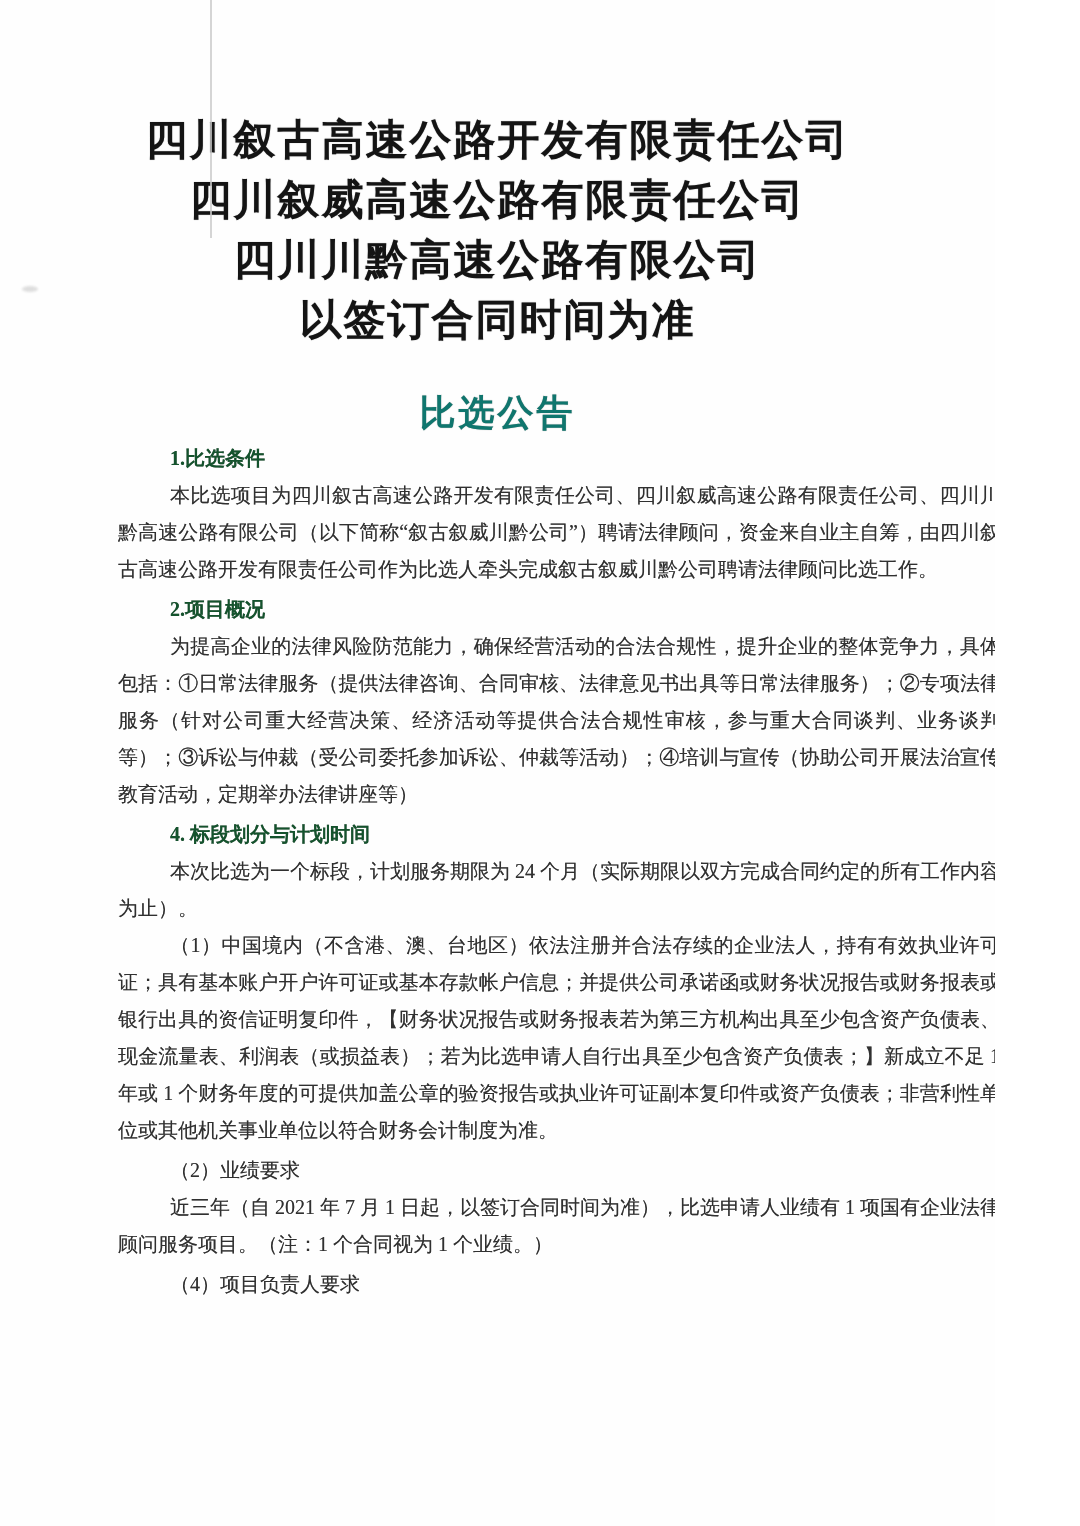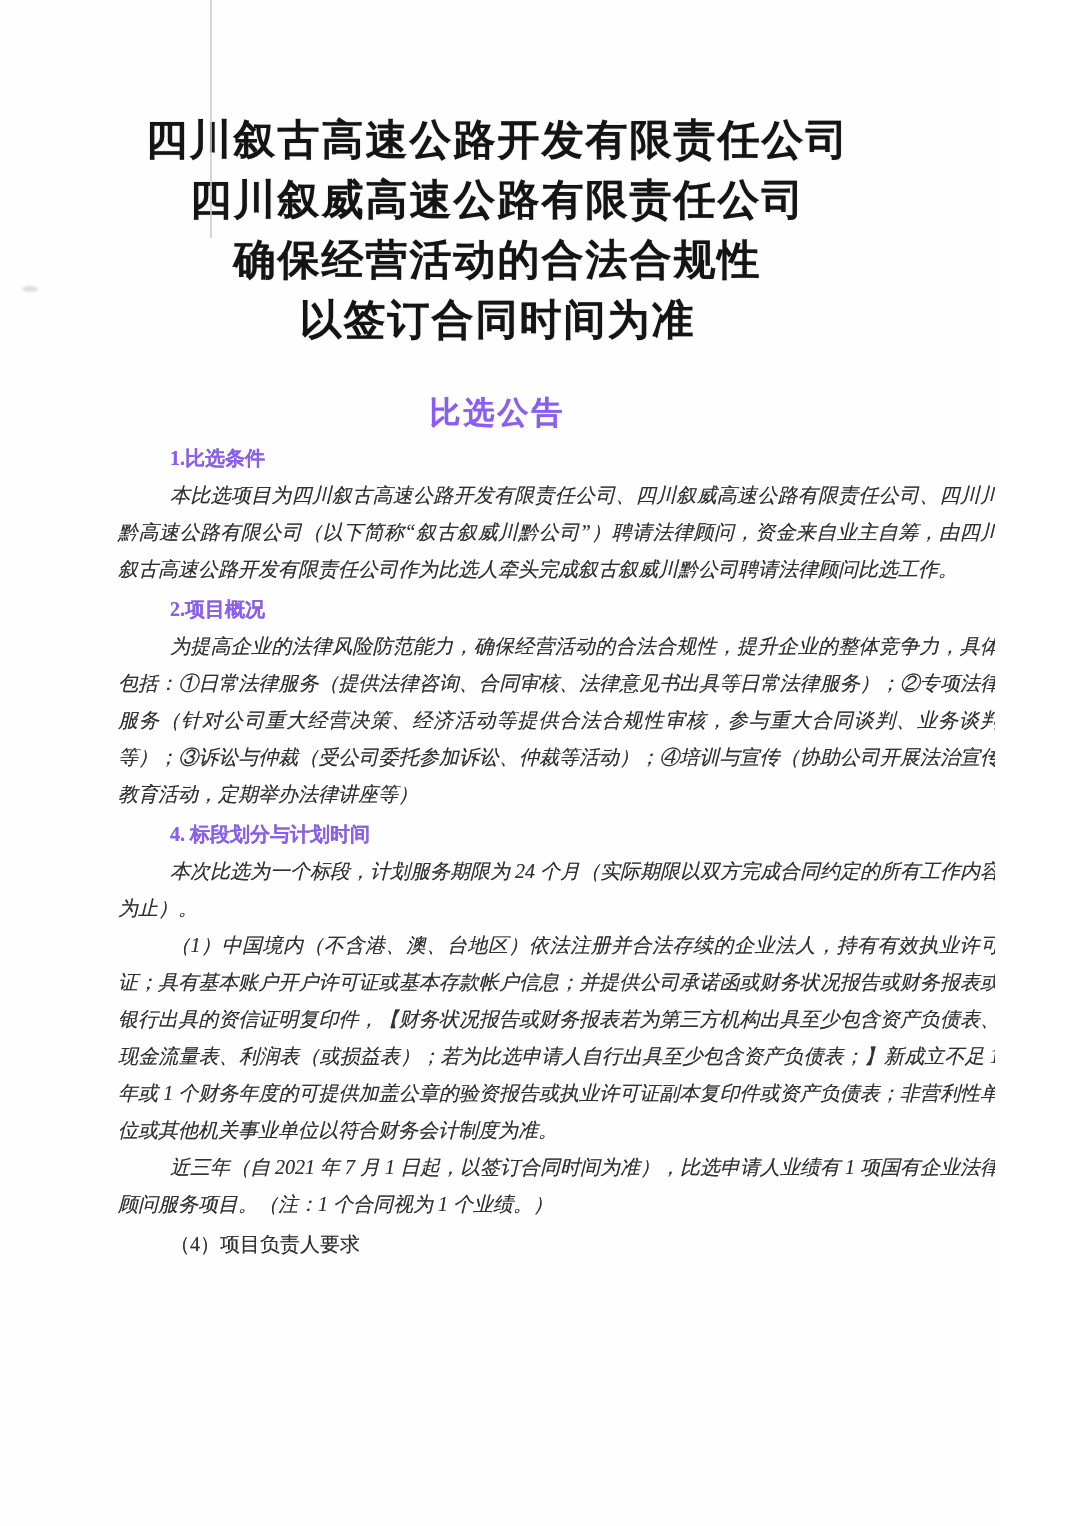--- a/index.html
+++ b/index.html
@@ -30,53 +30,52 @@
   .title-line{
     text-align:center;
     font-size:42px;line-height:60px;
     font-weight:bold;color:#141414;
     letter-spacing:2px;
     text-shadow:0 0 1px rgba(0,0,0,.45);
   }
   .notice-heading{
     margin:42px 0 0 0;
     text-align:center;
-    font-size:31px;line-height:42px;
-    font-weight:bold;color:#8b5cf6;
+    font-size:36px;line-height:42px;
+    font-weight:bold;color:#0f766e;
     letter-spacing:3px;
     text-shadow:0 0 1px rgba(0,0,0,.4);
     font-family:Liberation Serif, serif;
   }
   
   .content{
     margin:6px 0 0 118px;
     width:882px;
     font-size:20px;
     line-height:37px;
     text-align:justify;
     text-justify:inter-character;
     color:#303030;
     text-shadow:0 0 .6px rgba(45,45,45,.55);
   }
   .sec-h{
     margin:3px 0 0 0;
     font-weight:bold;
-    color:#8b5cf6;
+    color:#14532d;
     text-indent:52px;
     text-align:left;
   }
   .sub-h{
     margin:3px 0 0 0;
     text-indent:52px;
     text-align:left;
   }
   .para{
     margin:0;
     text-indent:52px;
-    font-style:italic;
   }
   
   .seal{
     position:absolute;
     left:1034px;top:424px;
     width:250px;height:230px;
     pointer-events:none;
     opacity:.92;
   }
   .seal text{
@@ -90,34 +89,35 @@
 <body>
 
 <div class="page">
 
   <div class="scan-line"></div>
   <div class="smudge"></div>
 
   <header class="title-block">
     <div class="title-line">四川叙古高速公路开发有限责任公司</div>
     <div class="title-line">四川叙威高速公路有限责任公司</div>
-    <div class="title-line">确保经营活动的合法合规性</div>
+    <div class="title-line">四川川黔高速公路有限公司</div>
     <div class="title-line">以签订合同时间为准</div>
   </header>
 
   <h1 class="notice-heading">比选公告</h1>
 
   <main class="content">
     <div class="sec-h">1.比选条件</div>
     <p class="para">本比选项目为四川叙古高速公路开发有限责任公司、四川叙威高速公路有限责任公司、四川川黔高速公路有限公司（以下简称“叙古叙威川黔公司”）聘请法律顾问，资金来自业主自筹，由四川叙古高速公路开发有限责任公司作为比选人牵头完成叙古叙威川黔公司聘请法律顾问比选工作。</p>
     <div class="sec-h">2.项目概况</div>
     <p class="para">为提高企业的法律风险防范能力，确保经营活动的合法合规性，提升企业的整体竞争力，具体包括：①日常法律服务（提供法律咨询、合同审核、法律意见书出具等日常法律服务）；②专项法律服务（针对公司重大经营决策、经济活动等提供合法合规性审核，参与重大合同谈判、业务谈判等）；③诉讼与仲裁（受公司委托参加诉讼、仲裁等活动）；④培训与宣传（协助公司开展法治宣传教育活动，定期举办法律讲座等）</p>
     <div class="sec-h">4. 标段划分与计划时间</div>
     <p class="para">本次比选为一个标段，计划服务期限为 24 个月（实际期限以双方完成合同约定的所有工作内容为止）。</p>
     <p class="para">（1）中国境内（不含港、澳、台地区）依法注册并合法存续的企业法人，持有有效执业许可证；具有基本账户开户许可证或基本存款帐户信息；并提供公司承诺函或财务状况报告或财务报表或银行出具的资信证明复印件，【财务状况报告或财务报表若为第三方机构出具至少包含资产负债表、现金流量表、利润表（或损益表）；若为比选申请人自行出具至少包含资产负债表；】新成立不足 1 年或 1 个财务年度的可提供加盖公章的验资报告或执业许可证副本复印件或资产负债表；非营利性单位或其他机关事业单位以符合财务会计制度为准。</p>
+    <div class="sub-h">（2）业绩要求</div>
     <p class="para">近三年（自 2021 年 7 月 1 日起，以签订合同时间为准），比选申请人业绩有 1 项国有企业法律顾问服务项目。（注：1 个合同视为 1 个业绩。）</p>
     <div class="sub-h">（4）项目负责人要求</div>
   </main>
 
   <svg class="seal" viewBox="0 0 250 230" xmlns="http://www.w3.org/2000/svg">
     <defs>
       <path id="seal-text-arc" d="M 43 111 A 68 68 0 1 1 179 111 A 68 68 0 1 1 43 111" fill="none"></path>
     </defs>
     <circle cx="111" cy="111" r="100" fill="none" stroke="#c5352b" stroke-width="7" stroke-dasharray="85 5 55 8 75 4 45 9 90 6 300"></circle>
     <text fill="#c5352b">

